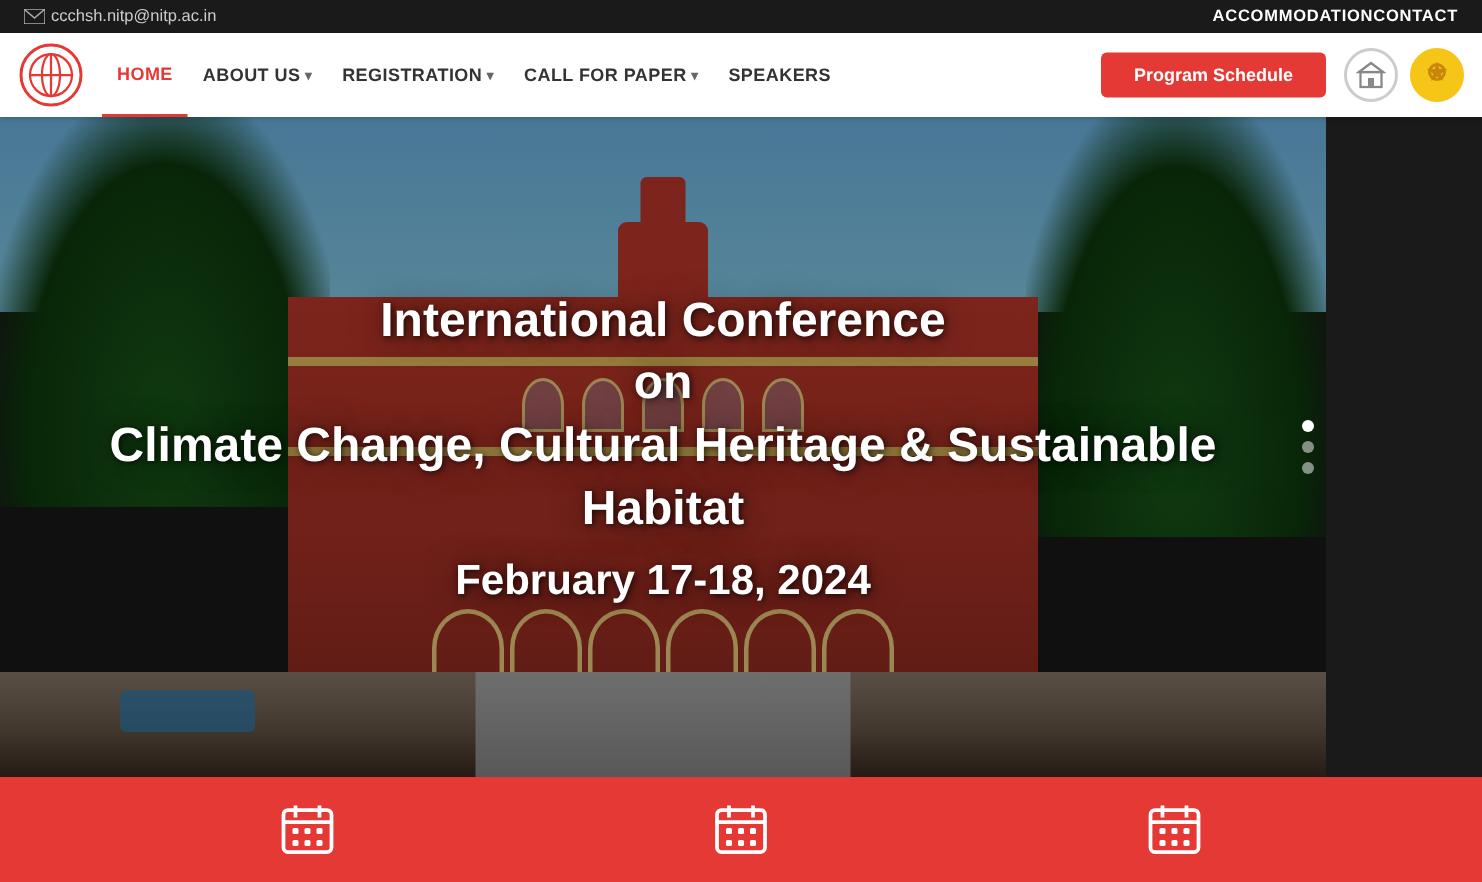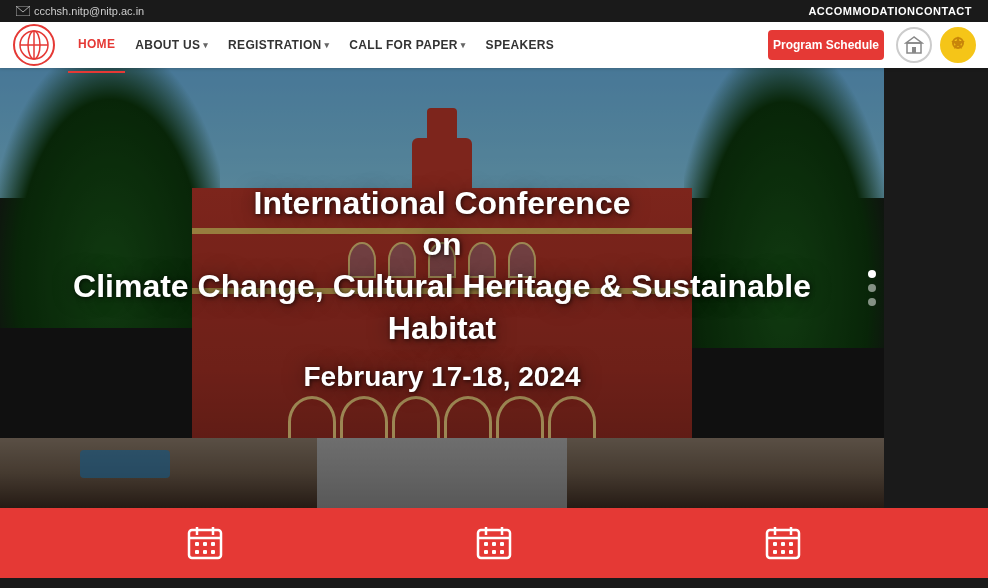--- a/index.html
+++ b/index.html
@@ -37,21 +37,21 @@
     }
     .top-bar-right a {
       color: #fff;
       text-decoration: none;
       cursor: pointer;
     }
 
     
     .navbar {
       background: #fff;
-      height: 46px;
+      height: 56px;
       display: flex;
       align-items: center;
       padding: 0 12px;
       gap: 0;
       box-shadow: 0 1px 3px rgba(0,0,0,0.15);
       position: relative;
       z-index: 10;
     }
     .navbar-logo {
       width: 44px;
@@ -84,21 +84,21 @@
       border-bottom: 2px solid #e53935;
     }
     .nav-item .chevron {
       font-size: 9px;
       color: #666;
     }
     .nav-btn {
       background: #e53935;
       color: #fff;
       border: none;
-      padding: 8px 5px;
+      padding: 8px 22px;
       border-radius: 4px;
       font-size: 12px;
       font-weight: 700;
       cursor: pointer;
       white-space: nowrap;
       margin: 0 8px;
     }
     .navbar-right-icons {
       display: flex;
       gap: 8px;

